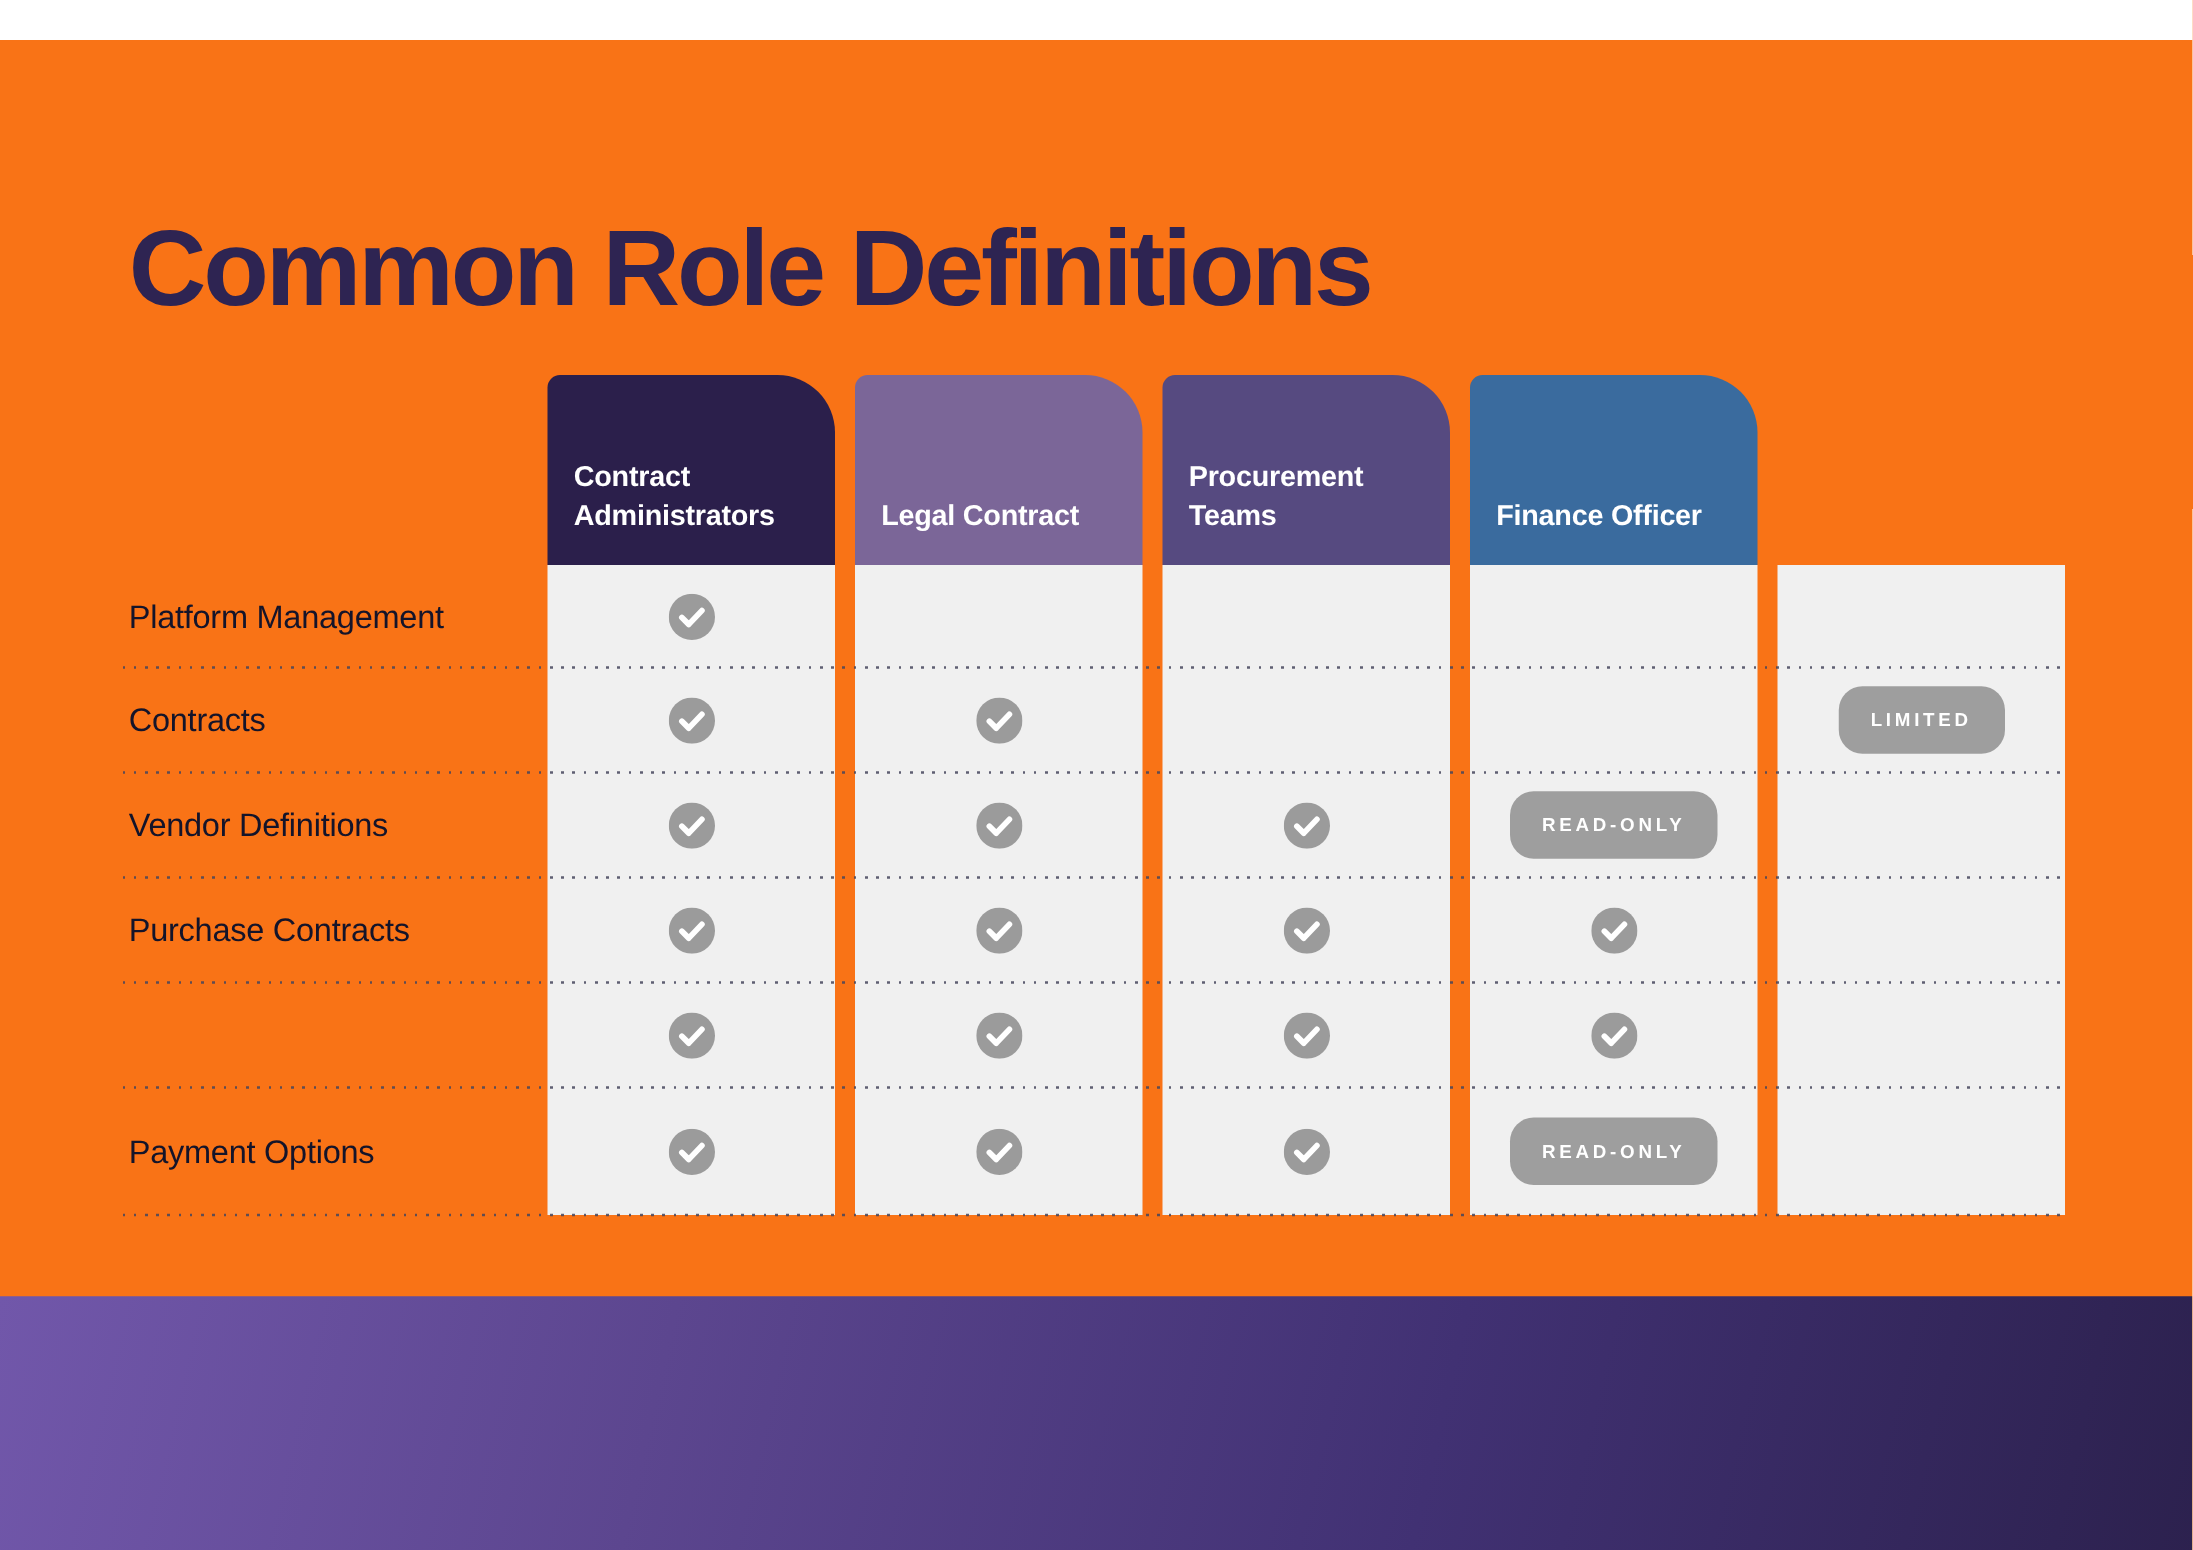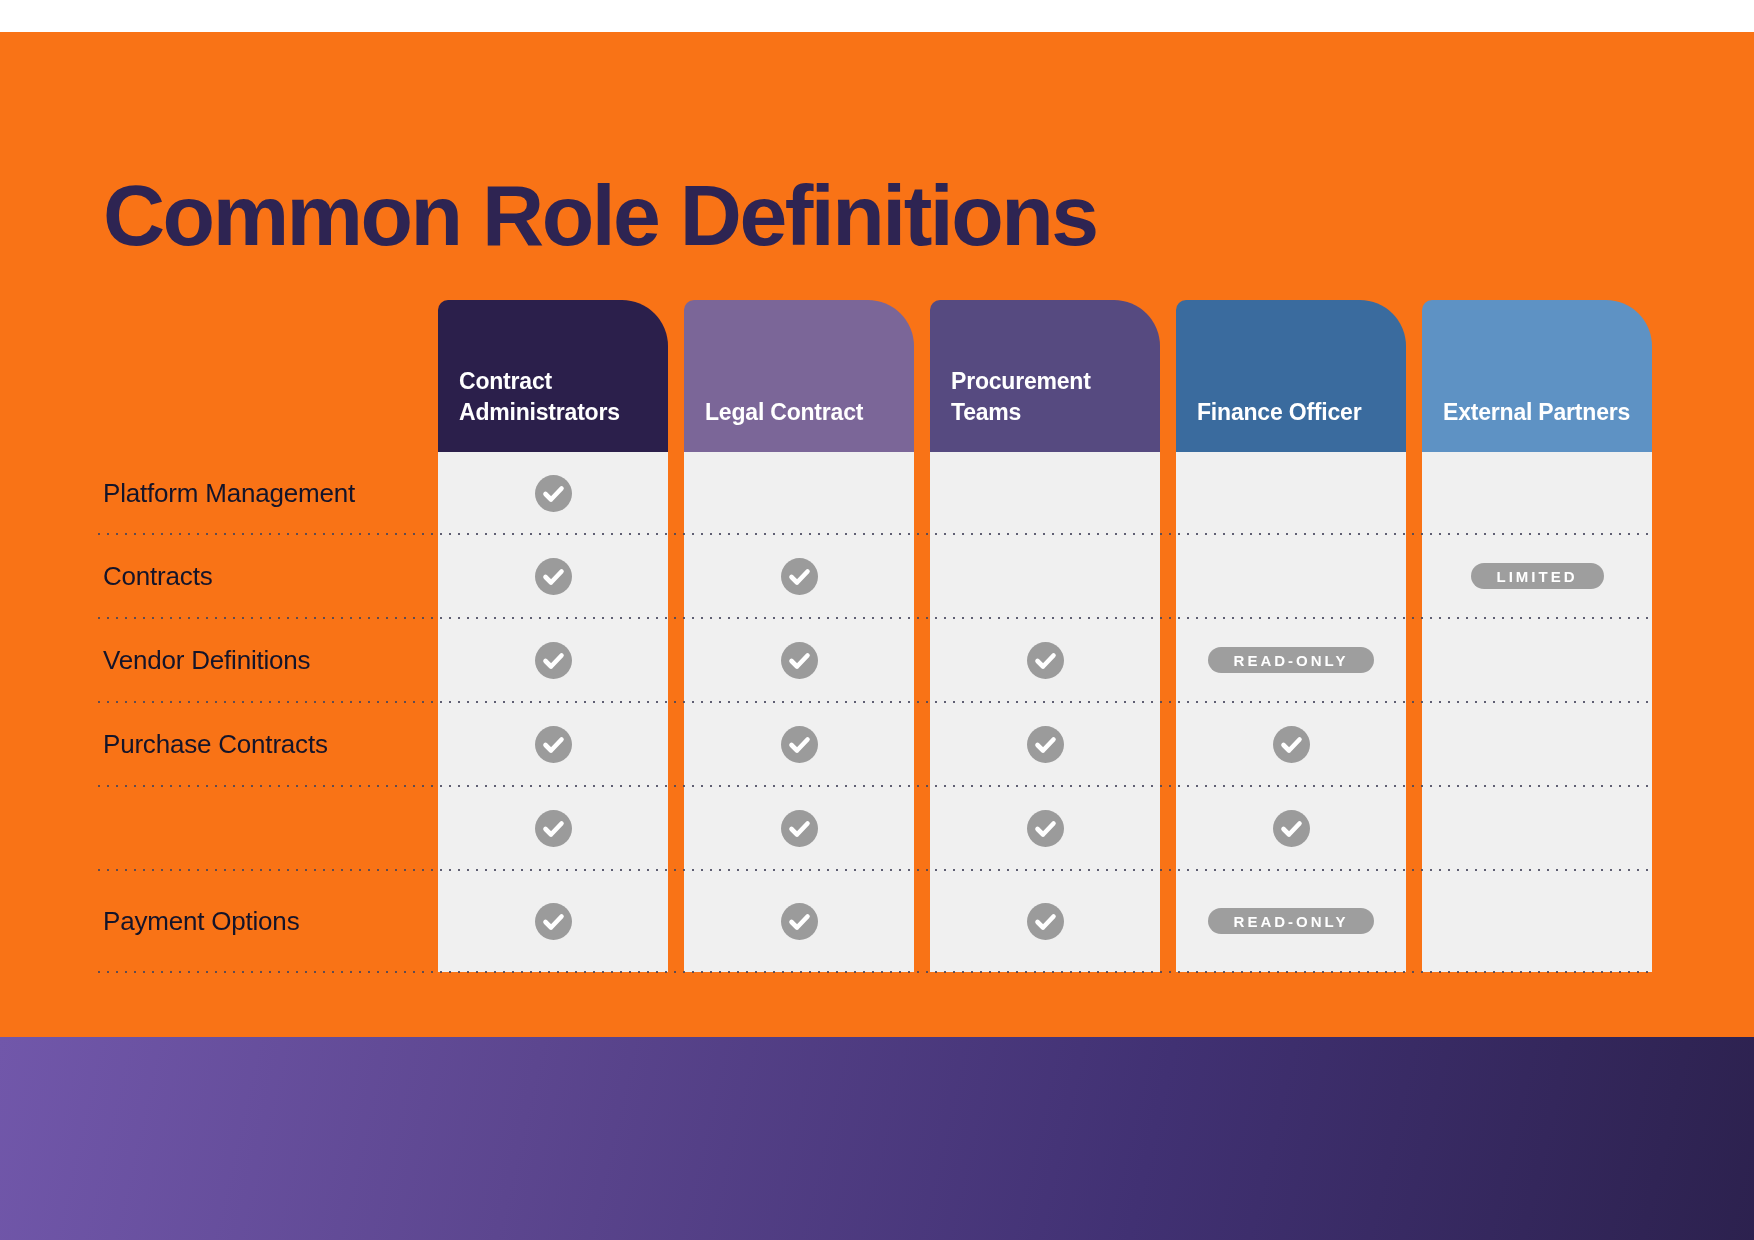--- a/index.html
+++ b/index.html
@@ -32,21 +32,21 @@
 
   .sep{position:absolute;left:98px;width:1554px;height:2px;opacity:.85;
     background-image:repeating-linear-gradient(90deg,#45455c 0,#45455c 2px,transparent 2px,transparent 9px);}
   .sep0{top:501px;}.sep1{top:585px;}.sep2{top:669px;}.sep3{top:753px;}.sep4{top:837px;}.sep5{top:939px;}
 
   
   .cell{position:absolute;display:flex;align-items:center;justify-content:center;}
   .cell .check,.cell .badge{display:none;}
   .cell.has-check .check{display:block;width:37px;height:37px;}
   .cell.has-badge .badge{display:inline-flex;align-items:center;justify-content:center;
-    height:26px;padding:0 26px;border-radius:19px;background:#9e9e9e;color:#ffffff;
+    height:54px;padding:0 26px;border-radius:19px;background:#9e9e9e;color:#ffffff;
     font-size:15px;font-weight:bold;letter-spacing:3px;}
 
   
   .footer{position:absolute;left:0;top:1005px;width:1754px;height:235px;
     background:linear-gradient(103deg,#7157aa 0%,#5c468f 30%,#413173 65%,#2c214e 100%);}
 </style>
 </head>
 <body>
 
 <div id="page">
@@ -63,23 +63,20 @@
     <span class="hlabel">Contract Administrators</span>
   </div>
   <div class="header colw c1" style="background: rgb(123, 102, 152);">
     <span class="hlabel">Legal Contract</span>
   </div>
   <div class="header colw c2" style="background: rgb(86, 74, 128);">
     <span class="hlabel">Procurement Teams</span>
   </div>
   <div class="header colw c3" style="background: rgb(58, 107, 158);">
     <span class="hlabel">Finance Officer</span>
-  </div>
-  <div class="header colw c4" style="background: rgb(94, 146, 196);">
-    <span class="hlabel">External Partners</span>
   </div>
 
   <div class="row-label r0">Platform Management</div>
   <div class="row-label r1">Contracts</div>
   <div class="row-label r2">Vendor Definitions</div>
   <div class="row-label r3">Purchase Contracts</div>
   <div class="row-label r5">Payment Options</div>
 
   <div class="sep sep0"></div>
   <div class="sep sep1"></div>

